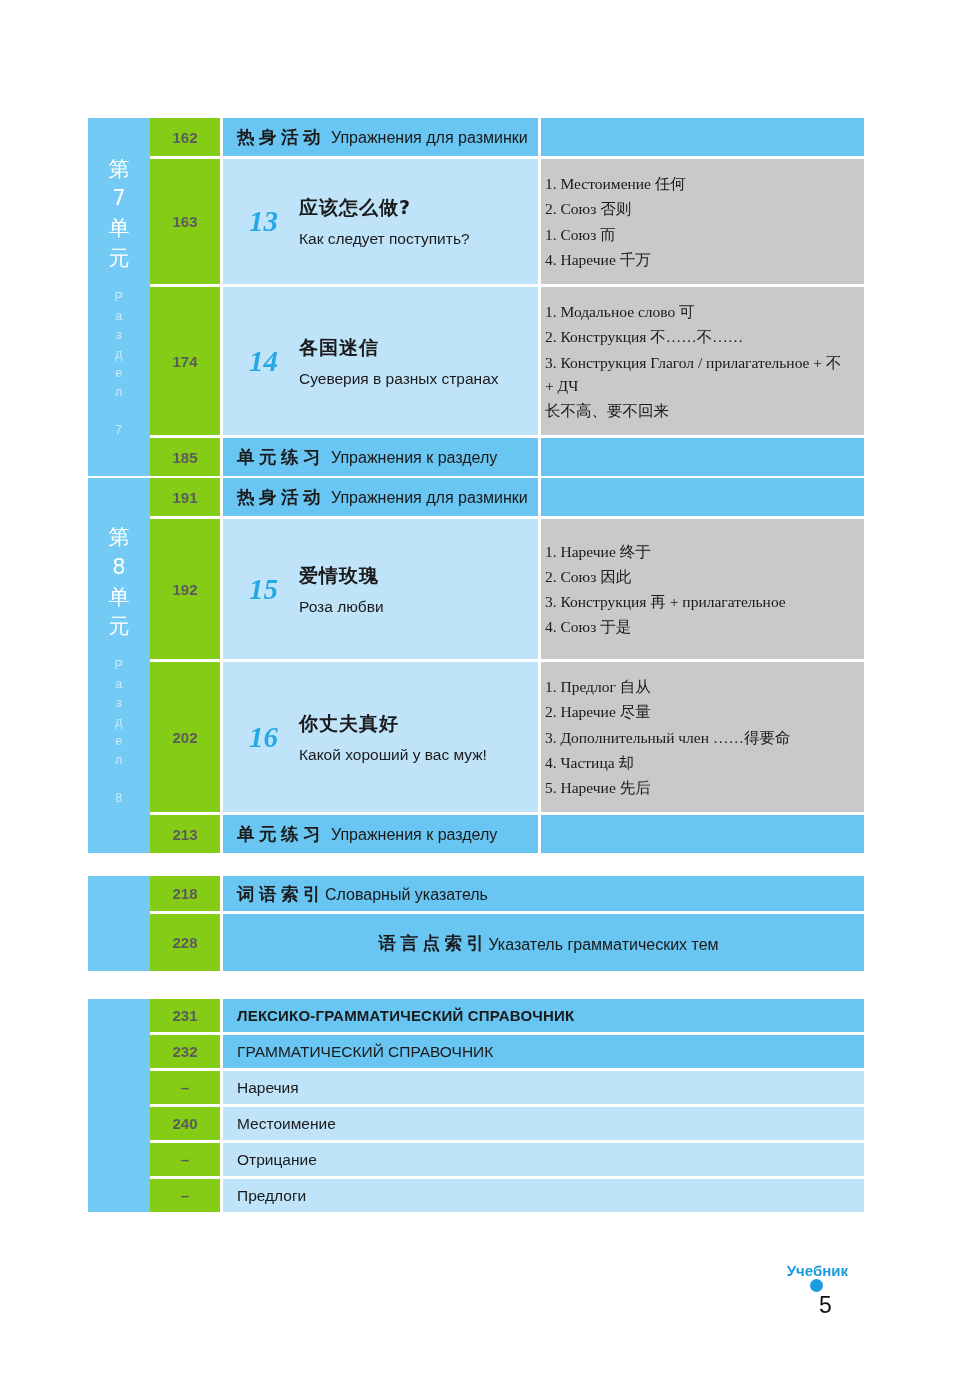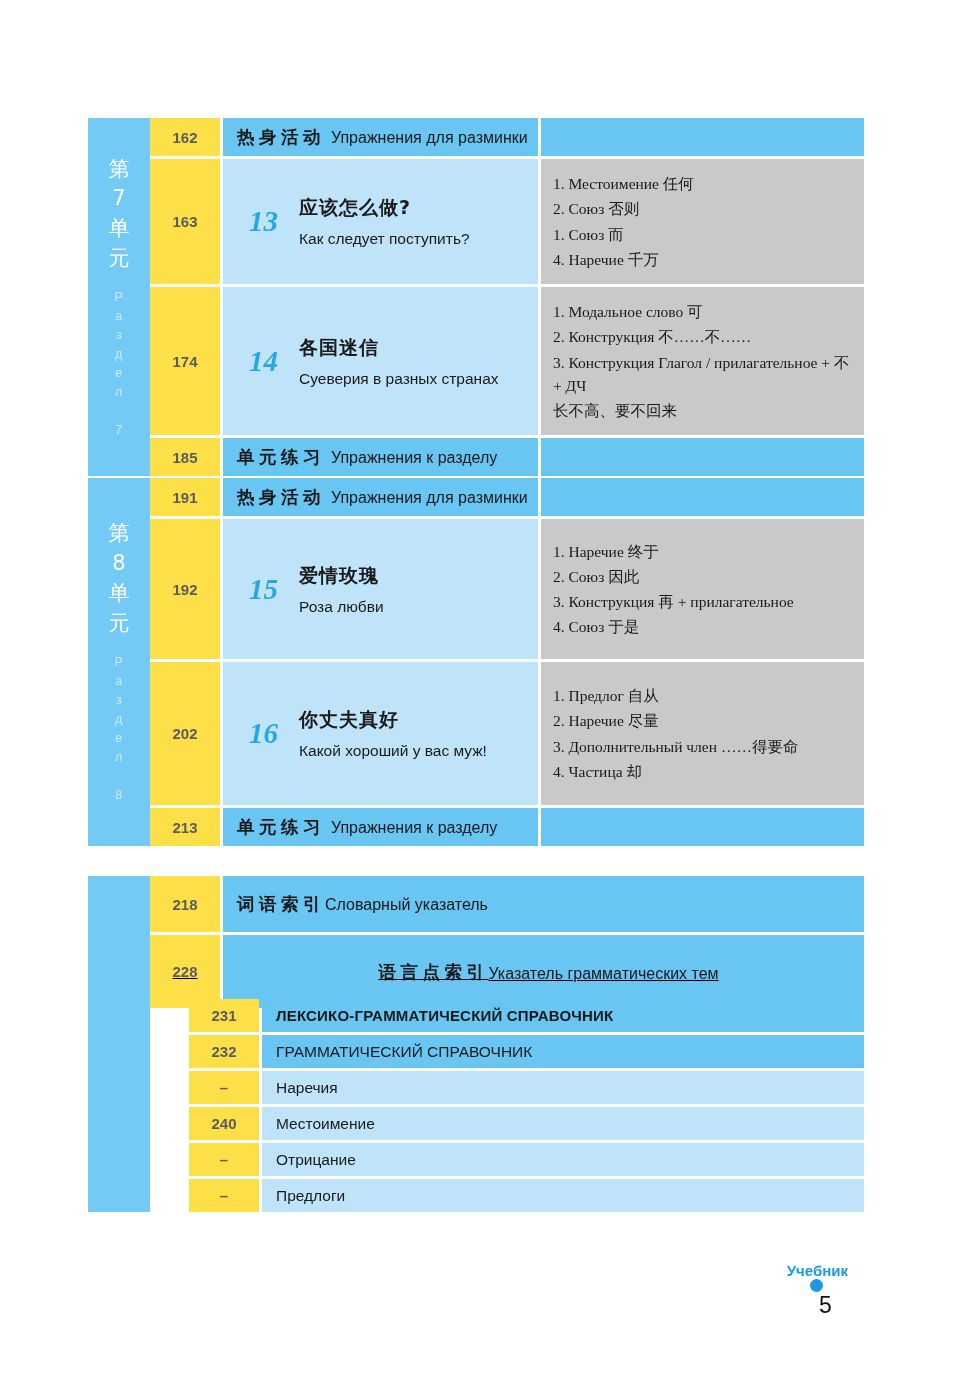--- a/index.html
+++ b/index.html
@@ -42,42 +42,42 @@
   }
   .spine-ru span { display: block; }
 
   .rows { flex: 1; display: flex; flex-direction: column; }
 
   .row { display: flex; width: 100%; }
   .row + .row { margin-top: 3px; }
 
   .pagenum {
     flex: 0 0 70px;
-    background: #fde047;
+    background: #84cc16;
     color: #5c5c5c;
     font-size: 15px;
     font-weight: bold;
     display: flex;
     align-items: center;
     justify-content: center;
     margin-right: 3px;
   }
 
   .title-cell {
     flex: 0 0 315px;
     display: flex;
     align-items: center;
     padding: 7px 4px 7px 14px;
     margin-right: 3px;
   }
   .title-cell.wide { flex: 1 1 auto; margin-right: 0; }
 
   .grammar-cell {
     flex: 1 1 auto;
-    padding: 13px 12px 13px 12px;
+    padding: 13px 12px 13px 4px;
     display: flex;
     flex-direction: column;
     justify-content: center;
   }
 
   
   .bg-mid   { background: #69c5f2; }
   .bg-light { background: #bfe4f9; }
   .bg-gray  { background: #c9c9c9; }
 
@@ -284,20 +284,21 @@
           <div class="lesson-text">
             <div class="lesson-cn">你丈夫真好</div>
             <div class="lesson-ru">Какой хороший у вас муж!</div>
           </div>
         </div>
         <div class="grammar-cell bg-gray">
           <div class="gram-item">1. Предлог 自从</div>
           <div class="gram-item">2. Наречие 尽量</div>
           <div class="gram-item">3. Дополнительный член ……得要命</div>
           <div class="gram-item">4. Частица 却</div>
+          <div class="gram-item">5. Наречие 先后</div>
         </div>
       </div>
 
       <div class="row">
         <div class="pagenum">213</div>
         <div class="title-cell bg-mid" style="flex:0 0 315px;">
           <div class="head-line">
             <span class="head-cn">单元练习</span>
             <span class="head-ru">Упражнения к разделу</span>
           </div>
@@ -305,42 +306,42 @@
         <div class="grammar-cell bg-mid"></div>
       </div>
 
     </div>
   </div>
 
   <div class="block" style="left:88px; top:876px; width:776px;">
     <div class="spine"></div>
     <div class="rows">
 
-      <div class="row" style="height:56px;">
+      <div class="row" style="height:35px;">
         <div class="pagenum">218</div>
         <div class="title-cell wide bg-mid">
           <div class="head-line">
             <span class="index-title-cn">词语索引</span>
             <span class="index-title-ru">Словарный указатель</span>
           </div>
         </div>
       </div>
 
-      <div class="row" style="height:73px;text-decoration:underline;">
+      <div class="row" style="height:57px;">
         <div class="pagenum">228</div>
         <div class="title-cell wide bg-mid stack">
           <div class="index-title-cn">语言点索引</div>
           <div class="index-title-ru">Указатель грамматических тем</div>
         </div>
       </div>
 
     </div>
   </div>
 
-  <div class="block" style="left:88px; top:999px; width:776px;gap:39px;">
+  <div class="block" style="left:88px; top:999px; width:776px;">
     <div class="spine"></div>
     <div class="rows">
 
       <div class="row" style="height:33px;">
         <div class="pagenum">231</div>
         <div class="title-cell wide bg-mid">
           <span class="ref-label bold">ЛЕКСИКО-ГРАММАТИЧЕСКИЙ СПРАВОЧНИК</span>
         </div>
       </div>
 

